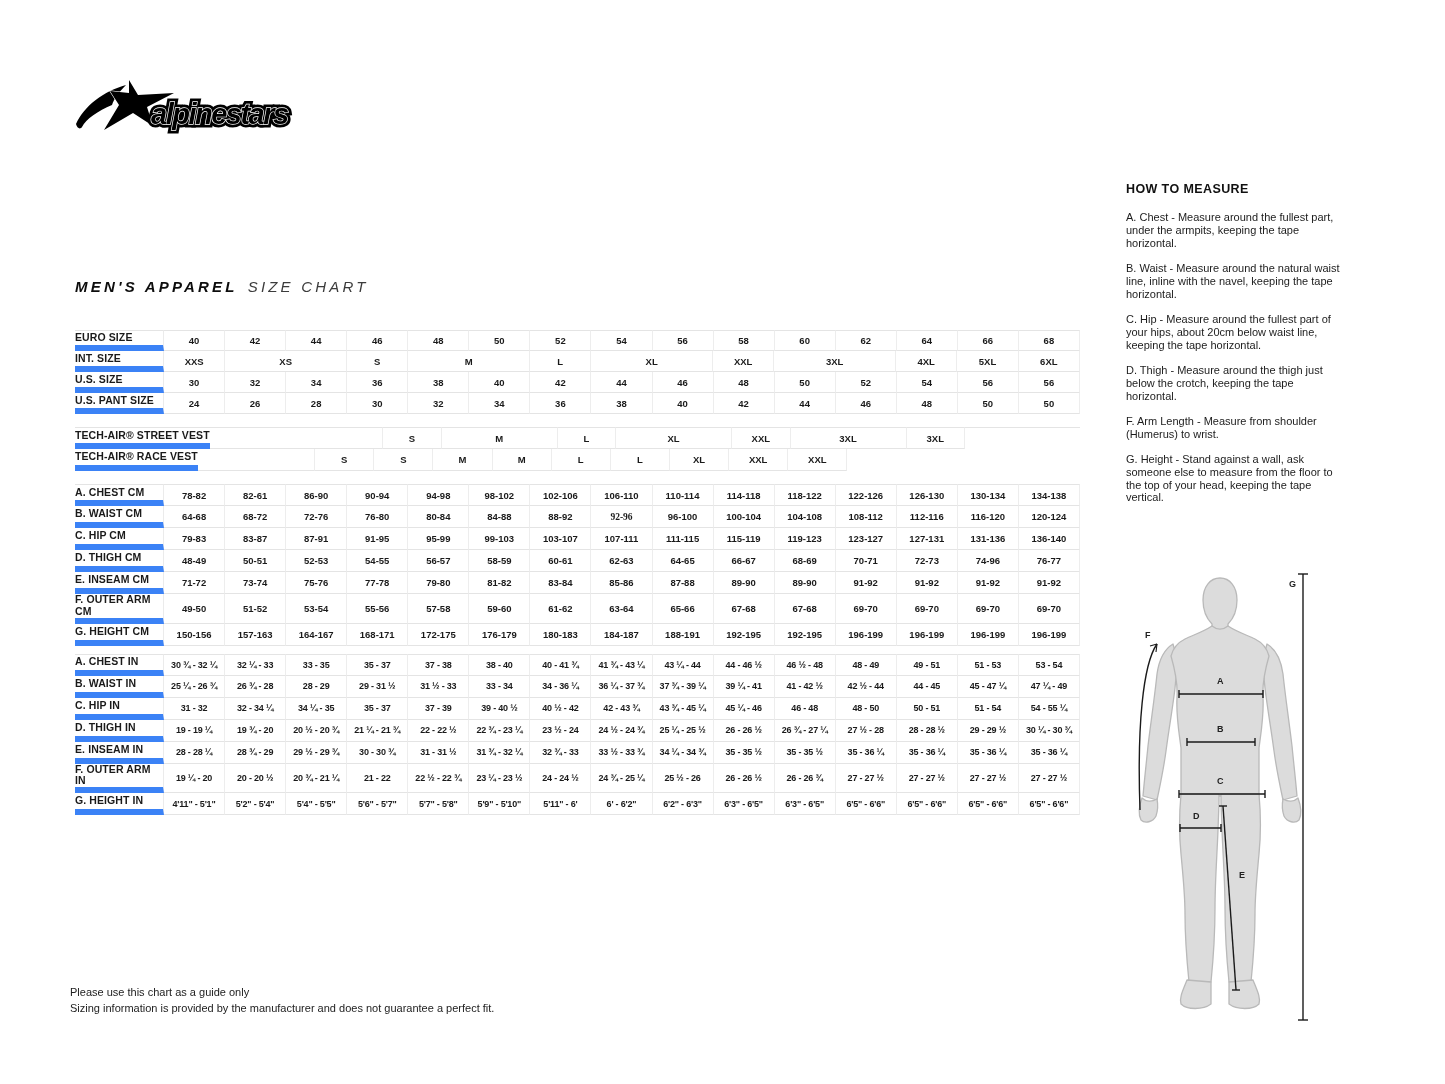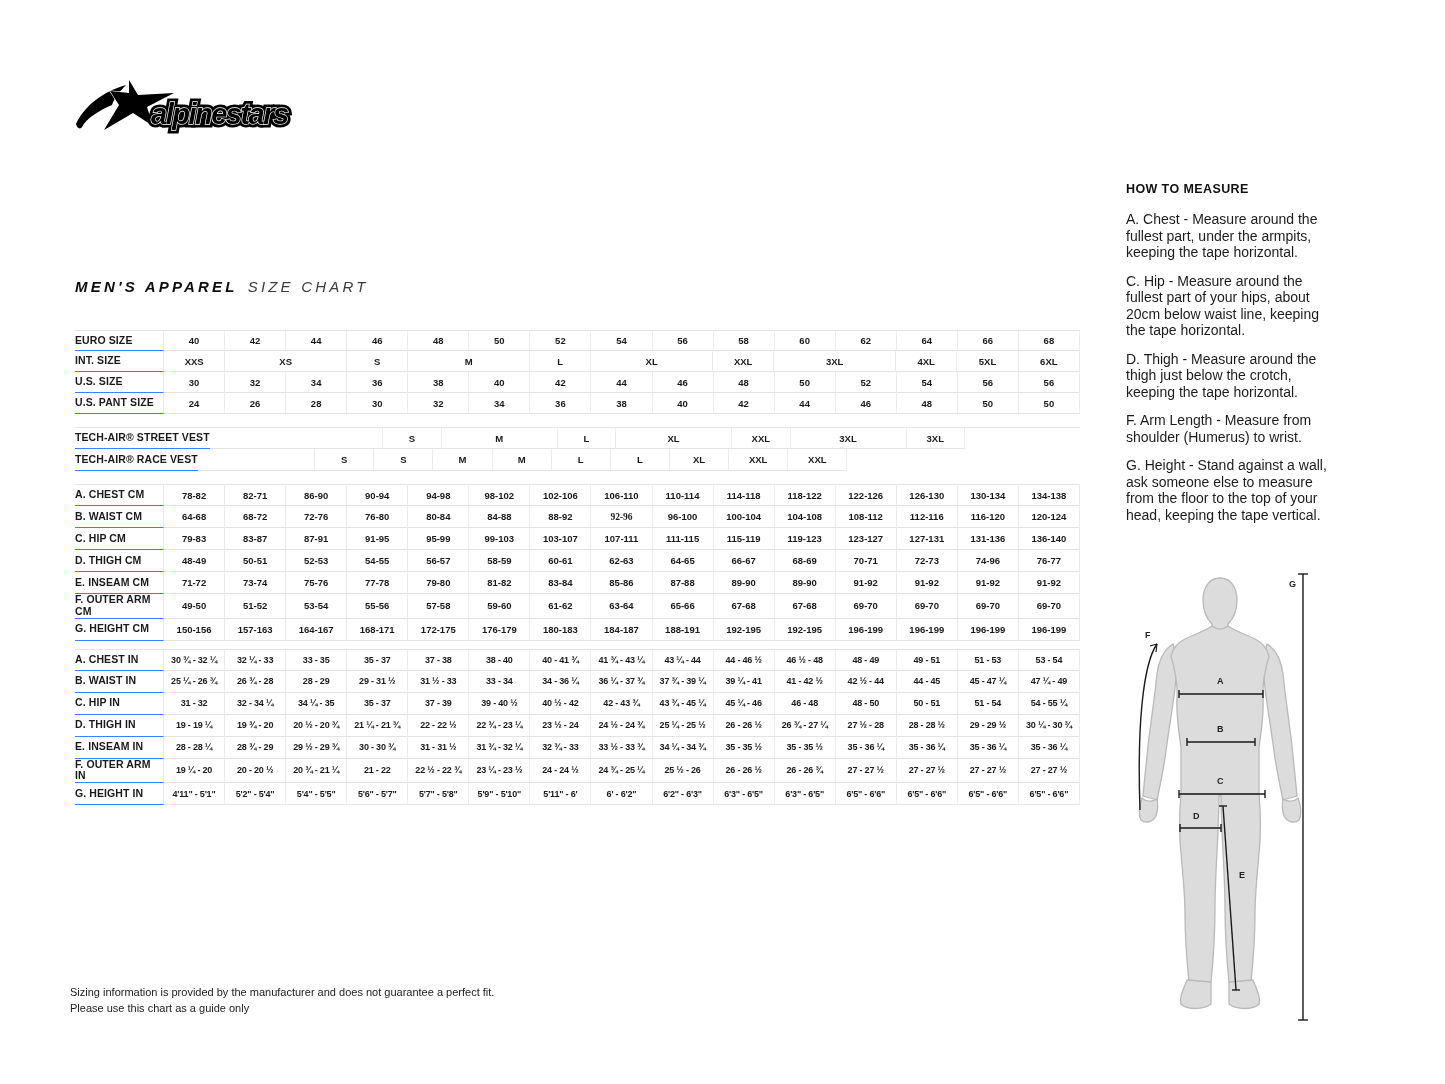--- a/index.html
+++ b/index.html
@@ -15,38 +15,38 @@
   
   .sizetable { position:absolute; left:75px; top:330px; width:1005px; }
   .tsection.techair { margin-top:13px; }
   .tsection.cm { margin-top:13px; }
   .tsection.in { margin-top:8px; }
   .trow { display:flex; align-items:stretch; min-height:21px; }
   .tsection.techair .trow, .tsection.cm .trow, .tsection.in .trow { min-height:22px; }
   .tlabel {
     flex:0 0 88px; font-weight:bold; font-size:10.5px; line-height:1.12;
     display:flex; align-items:center; letter-spacing:0.1px; white-space:nowrap;
-    border-bottom:1px solid #3b82f6; border-right:1px solid #ebebeb; position:relative; z-index:1;
+    border-bottom:6px solid #3b82f6; border-right:1px solid #ebebeb; position:relative; z-index:1;
   }
   .tlabel.wrap { white-space:normal; }
   .tlabel.overflow { border-right:none; overflow:visible; }
   .tcell {
     flex-grow:1; flex-basis:0; display:flex; align-items:center; justify-content:center;
     font-weight:bold; font-size:9.5px; text-align:center; letter-spacing:0;
     border-bottom:1px solid #e4e4e4; border-right:1px solid #ededed; white-space:nowrap;
   }
   .tsection.in .tcell { font-size:9px; letter-spacing:-0.2px; }
   .tcell.tail { border-bottom:none; border-right:none; }
   .tsection .trow:first-child .tcell, .tsection .trow:first-child .tlabel { border-top:1px solid #e4e4e4; }
   .tsection.techair .trow:first-child .tcell.tail { border-top:1px solid #e4e4e4; }
 
   
   .measure { position:absolute; left:1126px; top:182px; width:216px; }
   .measure h3 { margin:0 0 15px 0; font-size:12.5px; font-weight:bold; letter-spacing:0.4px; color:#111; }
-  .measure p { margin:0 0 12px 0; font-size:14px; line-height:1.18; color:#1c1c1c; }
+  .measure p { margin:0 0 12px 0; font-size:11px; line-height:1.18; color:#1c1c1c; }
 
   .figure { position:absolute; left:1133px; top:566px; }
   .figure text { font-family:"Liberation Sans",sans-serif; font-size:9px; font-weight:bold; fill:#222; }
 
   .footer { position:absolute; left:70px; top:985px; font-size:11px; line-height:1.45; color:#222; }
 </style>
 </head>
 <body>
 
 <svg class="logo" width="252" height="64" viewBox="0 0 252 64">
@@ -160,21 +160,21 @@
         <div class="tcell" style="flex-grow: 1;">XL</div>
         <div class="tcell" style="flex-grow: 1;">XXL</div>
         <div class="tcell" style="flex-grow: 1;">XXL</div>
         <div class="tcell tail" style="flex-grow: 4;"></div>
       </div>
     </div>
     <div class="tsection cm">
       <div class="trow">
         <div class="tlabel">A. CHEST CM</div>
         <div class="tcell" style="flex-grow: 1;">78-82</div>
-        <div class="tcell" style="flex-grow: 1;">82-71</div>
+        <div class="tcell" style="flex-grow: 1;">82-61</div>
         <div class="tcell" style="flex-grow: 1;">86-90</div>
         <div class="tcell" style="flex-grow: 1; text-align: center;">90-94</div>
         <div class="tcell" style="flex-grow: 1;">94-98</div>
         <div class="tcell" style="flex-grow: 1;">98-102</div>
         <div class="tcell" style="flex-grow: 1;">102-106</div>
         <div class="tcell" style="flex-grow: 1;">106-110</div>
         <div class="tcell" style="flex-grow: 1;">110-114</div>
         <div class="tcell" style="flex-grow: 1;">114-118</div>
         <div class="tcell" style="flex-grow: 1;">118-122</div>
         <div class="tcell" style="flex-grow: 1;">122-126</div>
@@ -418,20 +418,21 @@
         <div class="tcell" style="flex-grow: 1;">6'5" - 6'6"</div>
         <div class="tcell" style="flex-grow: 1;">6'5" - 6'6"</div>
       </div>
     </div>
   </div>
 
 <div class="measure">
   <h3>HOW TO MEASURE</h3>
   <div>
       <p>A. Chest - Measure around the fullest part, under the armpits, keeping the tape horizontal.</p>
+      <p>B. Waist - Measure around the natural waist line, inline with the navel, keeping the tape horizontal.</p>
       <p>C. Hip - Measure around the fullest part of your hips, about 20cm below waist line, keeping the tape horizontal.</p>
       <p>D. Thigh - Measure around the thigh just below the crotch, keeping the tape horizontal.</p>
       <p>F. Arm Length - Measure from shoulder (Humerus) to wrist.</p>
       <p>G. Height - Stand against a wall, ask someone else to measure from the floor to the top of your head, keeping the tape vertical.</p>
     </div>
 </div>
 
 <svg class="figure" width="190" height="470" viewBox="0 0 190 470">
   <g fill="#dcdcdc" stroke="#b9b9b9" stroke-width="1.3" stroke-linejoin="round">
     <path d="M87,12 C97,12 104,21 104,34 C104,44 100,53 95,58 L95,64 L79,64 L79,58 C74,53 70,44 70,34 C70,21 77,12 87,12 Z"></path>
@@ -484,15 +485,15 @@
   <text x="84" y="118">A</text>
   <text x="84" y="166">B</text>
   <text x="84" y="218">C</text>
   <text x="60" y="253">D</text>
   <text x="106" y="312">E</text>
   <text x="12" y="72">F</text>
   <text x="156" y="21">G</text>
 </svg>
 
 <div class="footer">
+  <div>Please use this chart as a guide only</div>
   <div>Sizing information is provided by the manufacturer and does not guarantee a perfect fit.</div>
-  <div>Please use this chart as a guide only</div>
 </div>
 
 </body></html>

